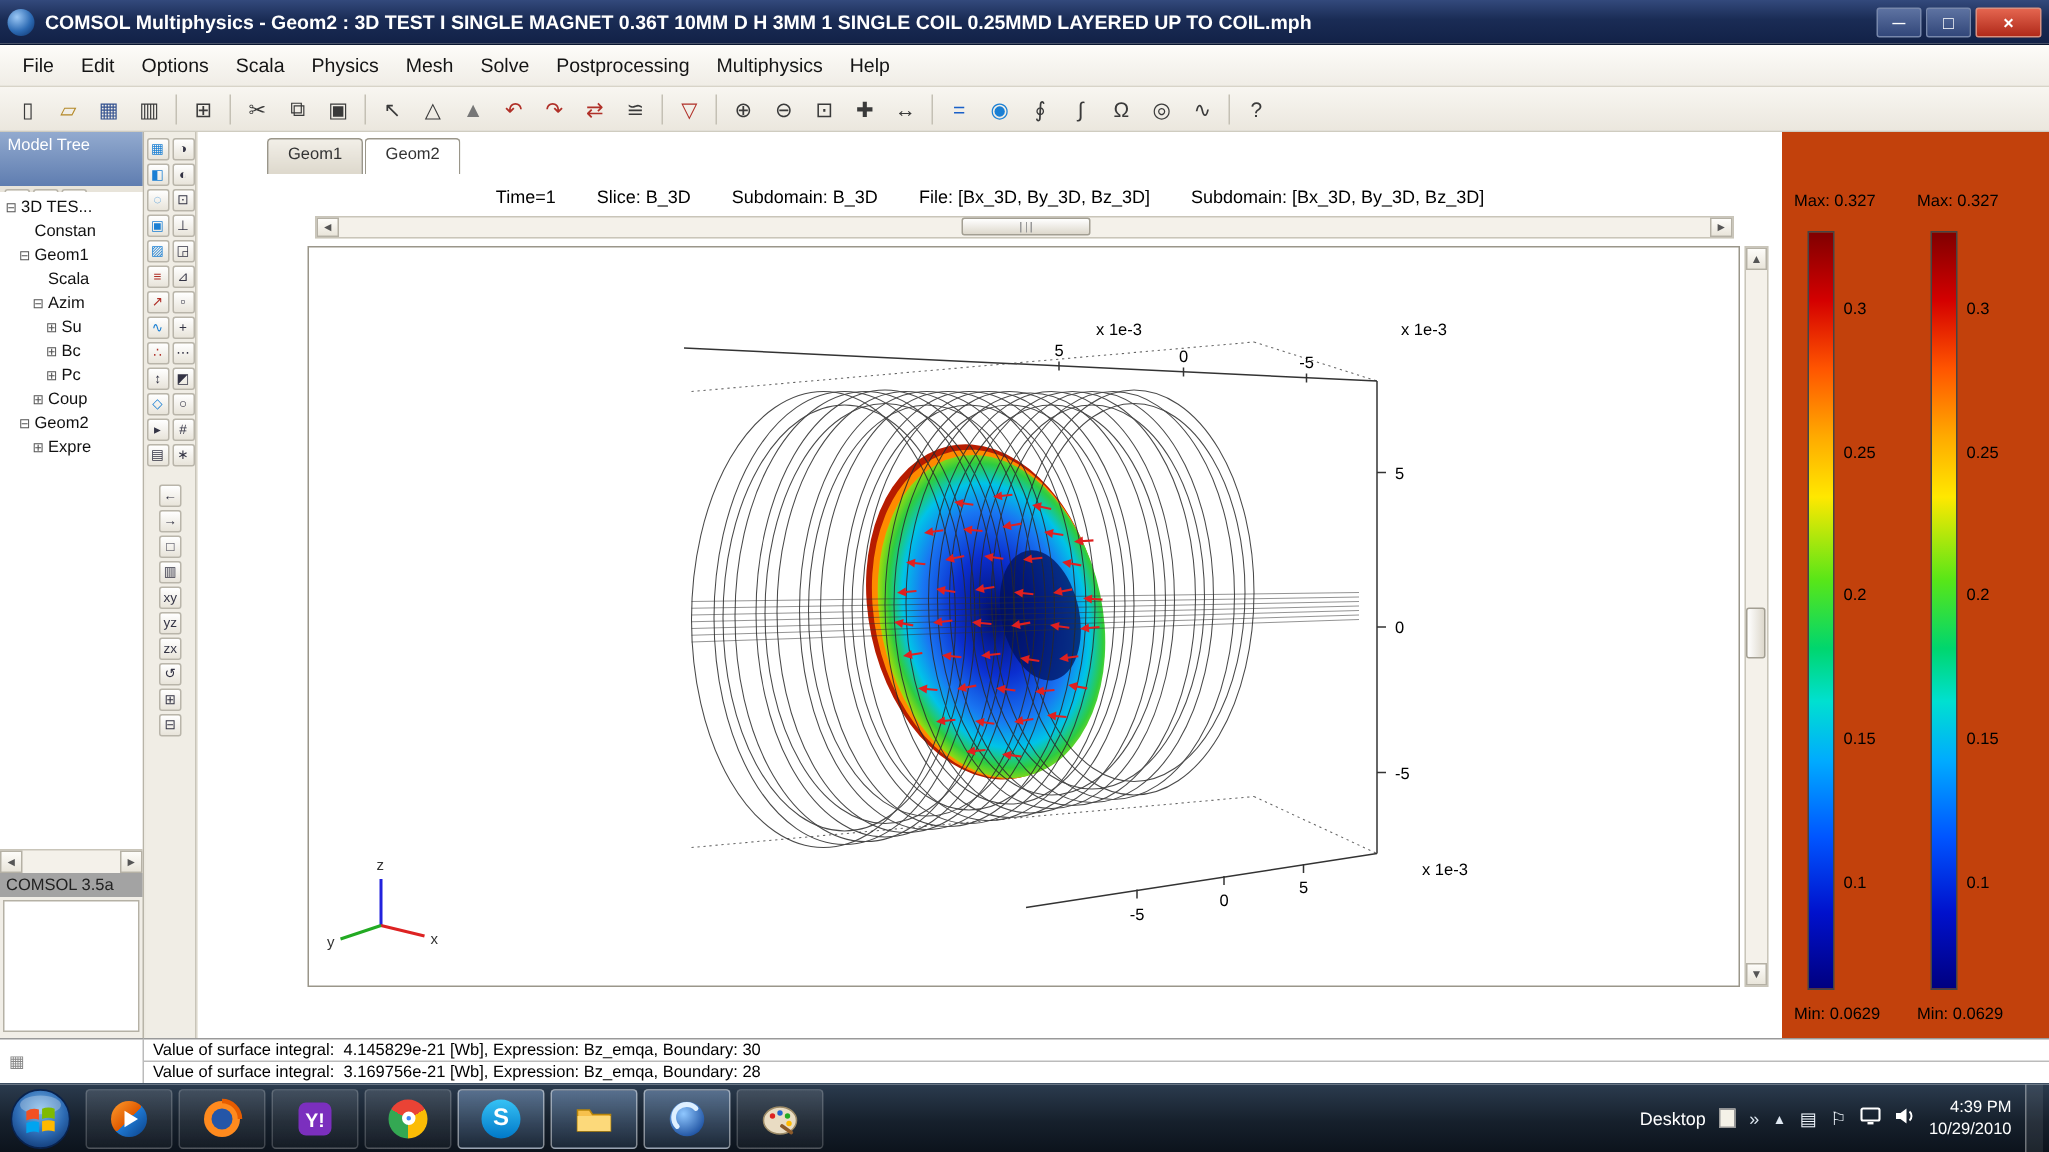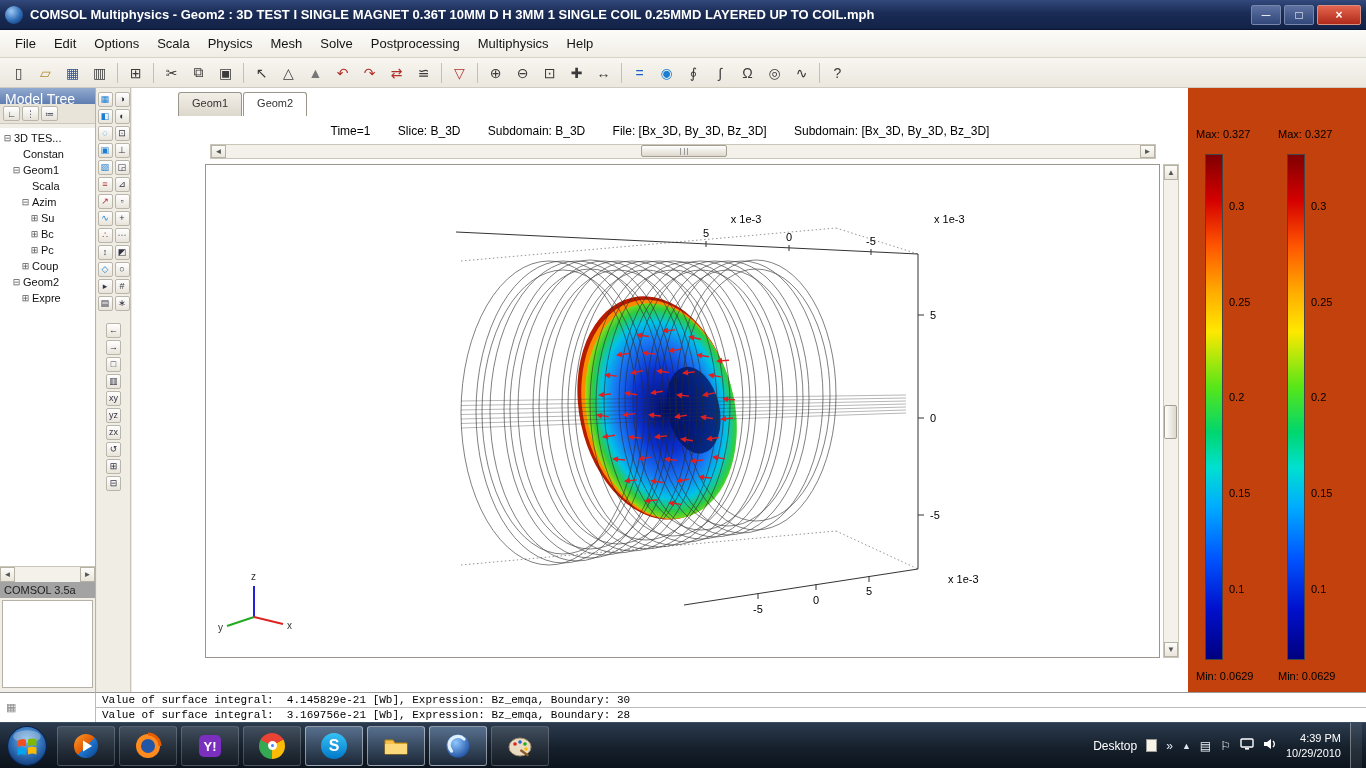--- a/index.html
+++ b/index.html
@@ -31,21 +31,21 @@
     display:flex;align-items:center;padding-left:5px}
   .tbtn{width:25px;height:24px;margin:0 1px;display:flex;align-items:center;justify-content:center;
     font-size:14px;color:#3a3a3a;background:transparent;border:1px solid transparent;border-radius:2px}
   .tsep{width:1px;height:20px;background:#c4c0b4;margin:0 4px;display:inline-block}
 
   
   #main{position:absolute;left:0;top:88px;width:1366px;height:604px;background:#ece9e0}
 
   
   #model-panel{position:absolute;left:0;top:0;width:96px;height:604px;background:#f1eee7;border-right:1px solid #b8b4a8}
-  #model-header{height:16px;background:linear-gradient(#92aacf,#5f7db0);color:#fff;font-size:14px;padding:3px 5px}
+  #model-header{height:36px;background:linear-gradient(#92aacf,#5f7db0);color:#fff;font-size:11px;padding:3px 5px}
   #tree-toolbar{height:20px;display:flex;gap:2px;padding:2px 3px;background:#e8e4da;border-bottom:1px solid #ccc8bc}
   .ttb{width:17px;height:15px;font-size:9px;display:flex;align-items:center;justify-content:center;
     border:1px solid #b9b5aa;background:linear-gradient(#fff,#e6e2d8);color:#334;border-radius:2px}
   #tree-area{position:absolute;left:0;top:40px;width:95px;height:438px;background:#fff;overflow:hidden;padding-top:2px}
   .titem{display:flex;align-items:center;height:16px;font-size:11px;color:#111;white-space:nowrap}
   .texp{width:11px;font-size:9px;color:#555;text-align:center;flex:0 0 auto}
   .tlabel{padding-left:1px}
   #tree-hscroll{position:absolute;left:0;top:478px;width:95px;height:16px;background:#f4f1ea;border-top:1px solid #c9c5b9;display:flex}
   #version-label{position:absolute;left:0;top:494px;width:95px;height:16px;background:#a3a3a3;font-size:11px;color:#222;padding:2px 4px}
   #message-box{position:absolute;left:2px;top:512px;width:91px;height:88px;background:#fff;border:1px solid #b5b1a5}
@@ -91,21 +91,21 @@
   .cbar{position:absolute;left:9px;top:66px;width:18px;height:506px;border:1px solid #444;
     background:linear-gradient(to bottom,#800000 0%,#d40000 9%,#ff5500 18%,#ffaa00 27%,#ffe800 35%,
       #58e618 46%,#00d66e 55%,#00e0d0 62%,#00aaff 70%,#0055ff 80%,#0011cc 90%,#000080 100%)}
   .cbtick{position:absolute;left:33px;font-size:11px;color:#000}
 
   
   #log{position:absolute;left:0;top:692px;width:1366px;height:30px;background:#fff}
   #log-gutter{position:absolute;left:0;top:0;width:96px;height:30px;background:#fff;border-top:1px solid #999;border-right:1px solid #bbb}
   #log-gutter span{position:absolute;left:6px;top:8px;font-size:11px;color:#888}
   #log-lines{position:absolute;left:96px;top:0;right:0;height:30px}
-  .log-line{height:15px;border-top:1px solid #999;font-family:Liberation Mono, monospace;
+  .log-line{height:15px;border-top:1px solid #999;font-family:Liberation Sans, sans-serif;
     font-size:11px;padding:1px 0 0 6px;white-space:pre;color:#000}
   .log-line + .log-line{border-top:1px solid #bbb}
 
   
   #taskbar{position:absolute;left:0;top:722px;width:1366px;height:46px;display:flex;align-items:center;
     background:linear-gradient(#2b3b4e,#16202c 55%,#0c131c);border-top:1px solid #3d4f63}
   #start-orb{width:42px;height:42px;margin:0 7px 0 6px;flex:0 0 auto}
   .task-icon{width:58px;height:40px;margin:0 2px;border:1px solid rgba(255,255,255,.18);border-radius:3px;
     background:linear-gradient(rgba(255,255,255,.12),rgba(255,255,255,.03));
     display:flex;align-items:center;justify-content:center;flex:0 0 auto}

